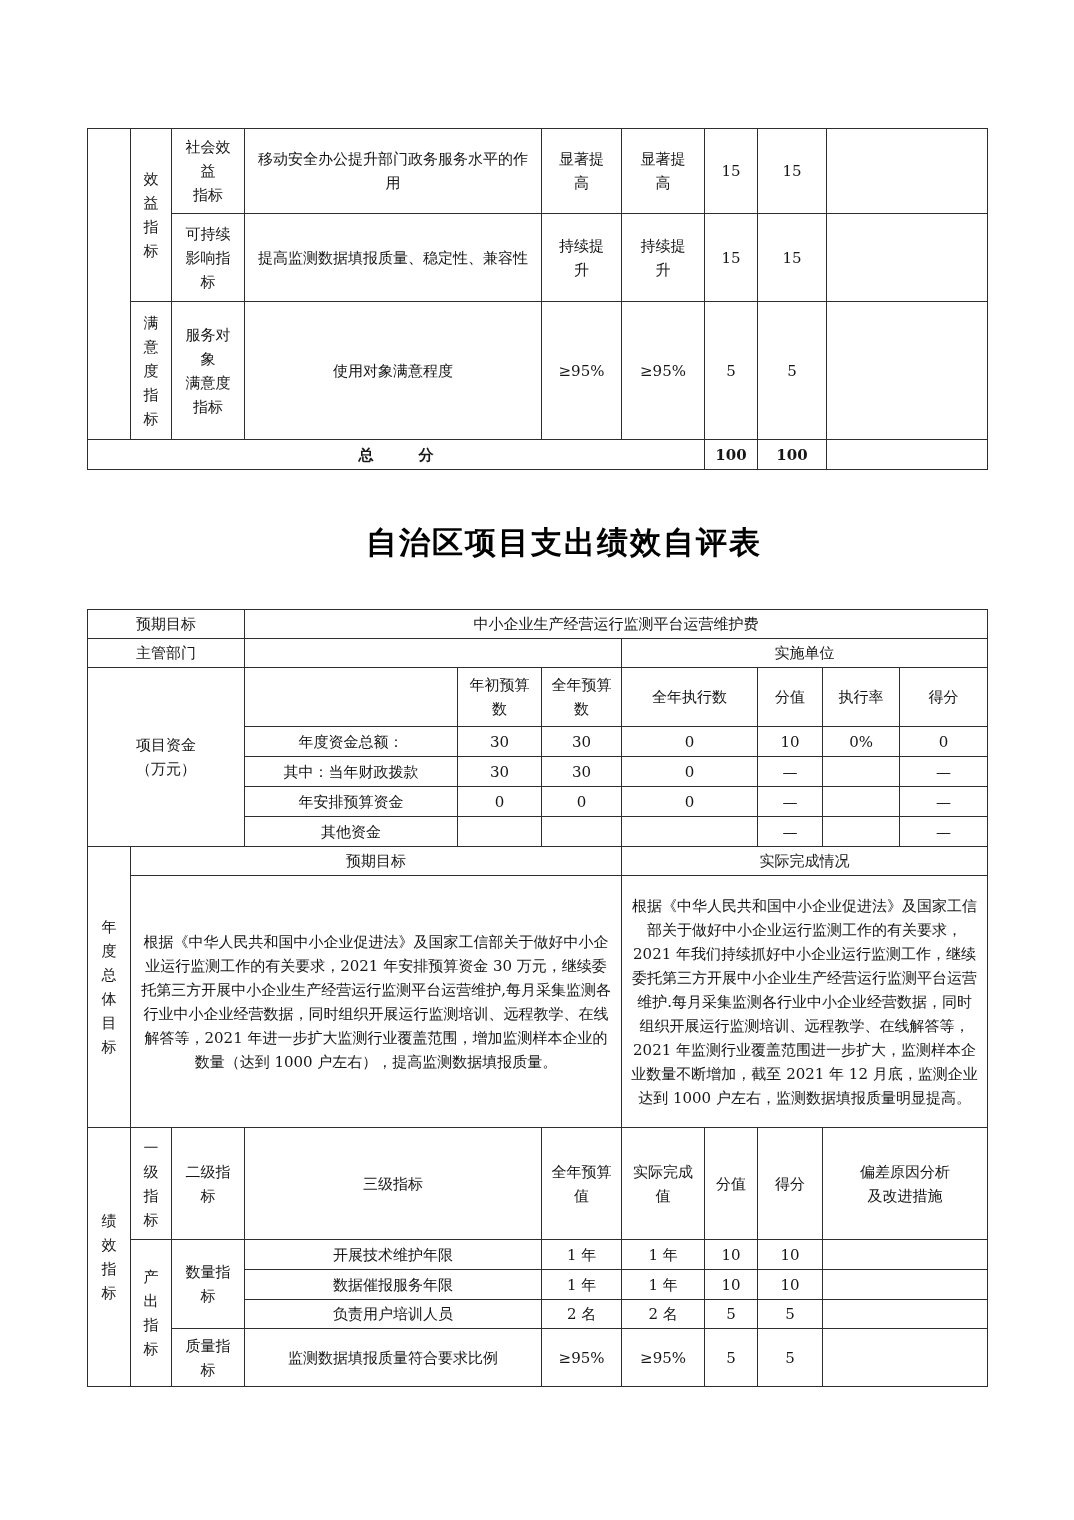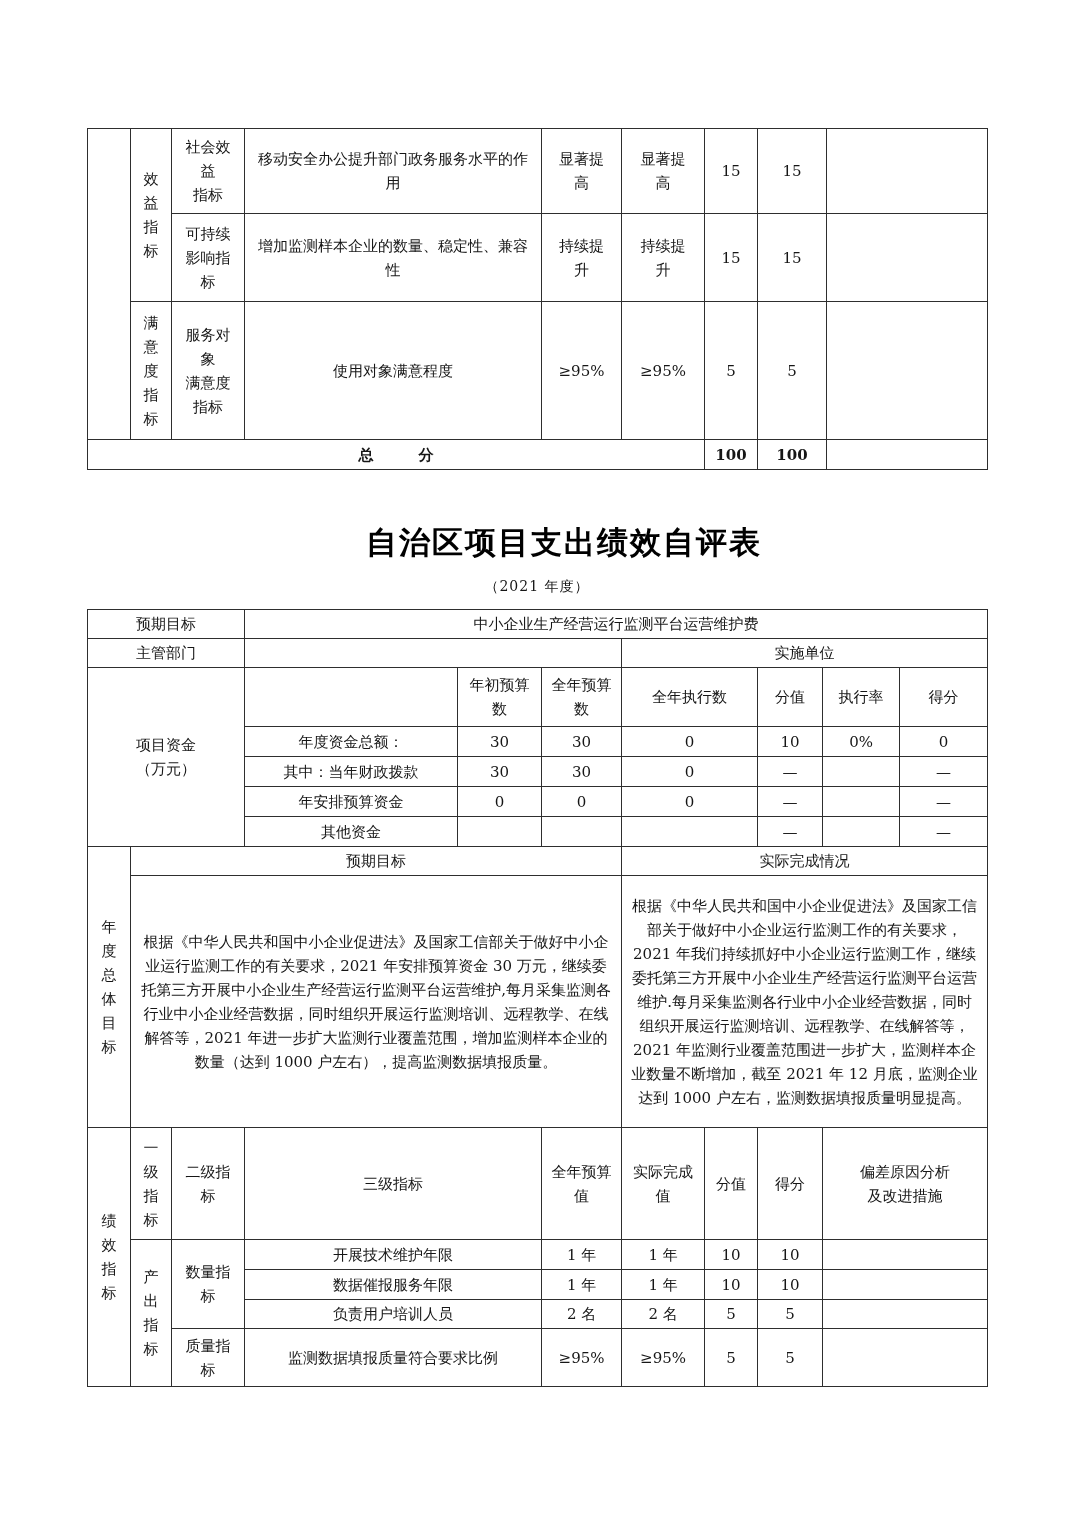--- a/index.html
+++ b/index.html
@@ -79,21 +79,21 @@
       <td class="pre l lh27">显著提
 高</td>
       <td class="c">15</td>
       <td class="r">15</td>
       <td></td>
     </tr>
     <tr style="height:88px">
       <td class="v lh26">可持续
 影响指
 标</td>
-      <td class="desc">增加监测样本企业的数量、稳定性、兼容性</td>
+      <td class="desc">提高监测数据填报质量、稳定性、兼容性</td>
       <td class="pre l lh27">持续提
 升</td>
       <td class="pre l lh27">持续提
 升</td>
       <td class="c">15</td>
       <td class="r">15</td>
       <td></td>
     </tr>
     <tr style="height:138px">
       <td class="v lh27">满
@@ -115,21 +115,20 @@
     <tr style="height:30px">
       <td colspan="6" class="c bold">总　　　分</td>
       <td class="c bold">100</td>
       <td class="r bold">100</td>
       <td></td>
     </tr>
   </tbody>
     </table>
 
   <div class="title">自治区项目支出绩效自评表</div>
-  <div class="subtitle">（2021 年度）</div>
 
   <table class="doc t2">
     <colgroup>
       <col style="width:43px">
         <col style="width:41px">
         <col style="width:73px">
       <col style="width:213px">
         <col style="width:84px">
         <col style="width:80px">
       <col style="width:83px">

